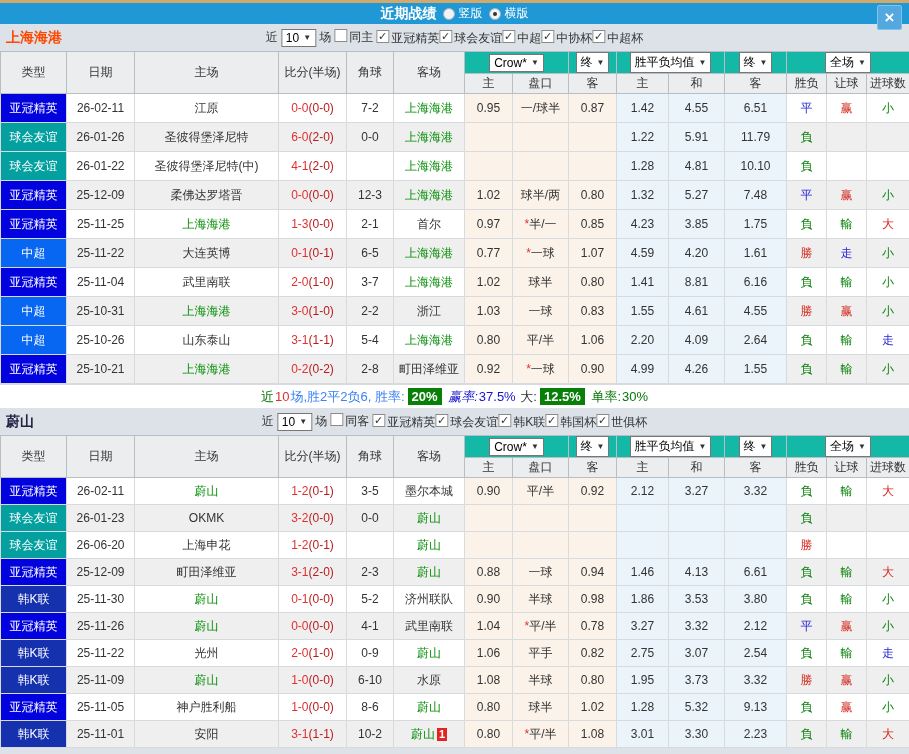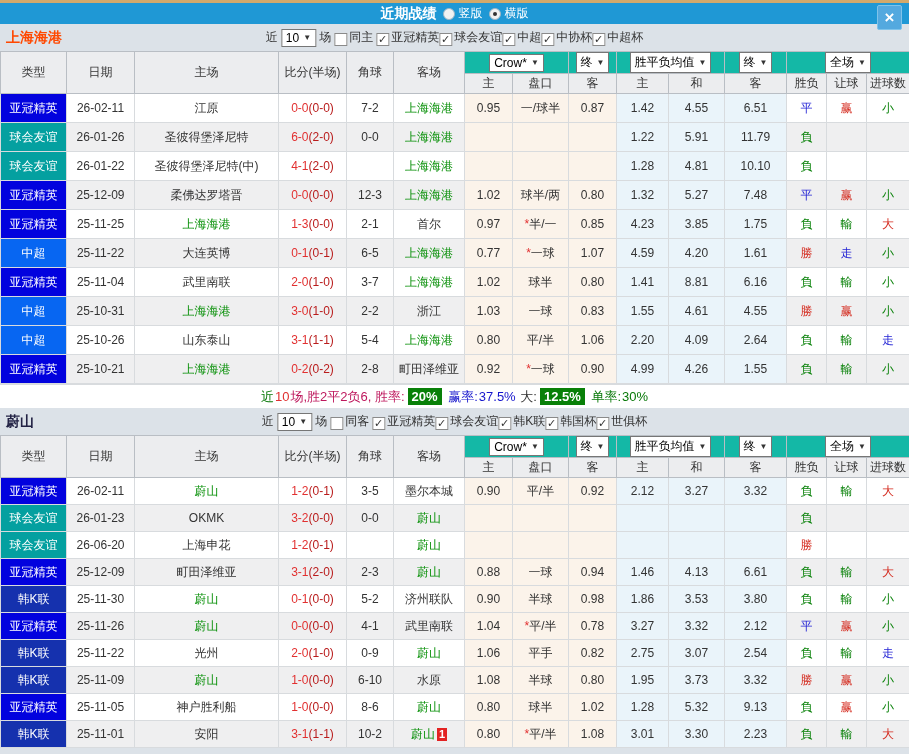--- a/index.html
+++ b/index.html
@@ -17,21 +17,21 @@
   .radio{width:12px;height:12px;border-radius:50%;background:#f2f2f2;border:1px solid #9fb6c4;box-sizing:border-box;position:relative;}
   .radio.checked::after{content:"";position:absolute;left:3px;top:3px;width:4px;height:4px;border-radius:50%;background:#333;}
   .close-btn{position:absolute;right:7px;top:2px;width:23px;height:23px;background:#53A9DF;border:1px solid #7FC3EA;
     color:#fff;font-size:17px;font-weight:bold;display:flex;align-items:center;justify-content:center;cursor:pointer;border-radius:2px;}
   
   .filter-row{height:27px;display:flex;align-items:center;padding:0 6px;position:relative;}
   .team-name{font-size:14px;font-weight:bold;margin-right:10px;}
   .filter-controls{position:absolute;left:50%;transform:translateX(-50%);display:flex;align-items:center;gap:3px;white-space:nowrap;}
   .select-box{display:inline-flex;align-items:center;gap:4px;background:#fff;border:1px solid #767676;padding:1px 4px;cursor:pointer;font-size:12px;color:#000;}
   .select-box .caret{font-size:8px;color:#333;}
-  .cb-item{display:inline-flex;align-items:flex-end;gap:2px;cursor:pointer;}
+  .cb-item{display:inline-flex;align-items:flex-start;gap:2px;cursor:pointer;}
   .checkbox{width:13px;height:13px;background:#fff;border:1px solid #8a8a8a;box-sizing:border-box;display:inline-flex;align-items:center;justify-content:center;font-size:11px;color:#333;line-height:1;}
   .checkbox.checked::after{content:"\2713";font-weight:bold;}
   
   table.stats{border-collapse:collapse;table-layout:fixed;width:909px;background:#fff;}
   table.stats td{border:1px solid #D8DBDE;text-align:center;overflow:hidden;white-space:nowrap;padding:0 1px;box-sizing:border-box;}
   thead td{background:#ECEDEF;border:1px solid #B9BEC4 !important;color:#333;}
   .hdr-top td{height:21px;}
   .hdr-sub td{height:20px;}
   .dd-cell{background:#14b8a6;}
   tbody td{height:29px;color:#333;}
@@ -344,23 +344,23 @@
           <td style="color: rgb(10, 130, 10);">負</td>
           <td style="color: rgb(10, 130, 10);">輸</td>
           <td style="color: rgb(10, 130, 10);">小</td>
         </tr>
       </tbody>
   </table>
 
   <div class="summary-row" id="summary-0">
       <span class="seg" style="color: rgb(8, 120, 8);">近</span>
       <span class="seg" style="color: rgb(224, 48, 48);">10</span>
-      <span class="seg" style="color: #be185d;">场,胜2平2负6, 胜率:</span>
+      <span class="seg" style="color: #3b82f6;">场,胜2平2负6, 胜率:</span>
       <span class="seg hl">20%</span>
-      <span class="seg" style="color: rgb(20, 20, 204);"> 赢率:</span>
+      <span class="seg" style="color: rgb(20, 20, 204); font-style: italic;"> 赢率:</span>
       <span class="seg" style="color: rgb(20, 20, 204);">37.5%</span>
       <span class="seg" style="color: rgb(51, 51, 51);"> 大:</span>
       <span class="seg hl">12.5%</span>
       <span class="seg" style="color: rgb(8, 120, 8);"> 单率:</span>
       <span class="seg" style="color: rgb(8, 120, 8);">30%</span>
     </div>
 </div>
 
 <div class="section section-1">
   <div class="filter-row">

